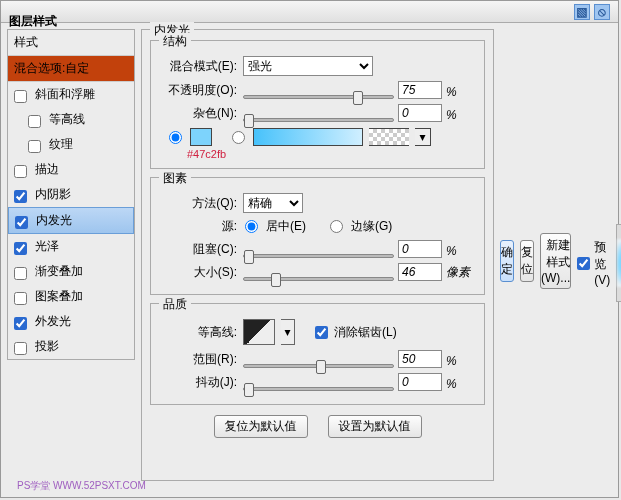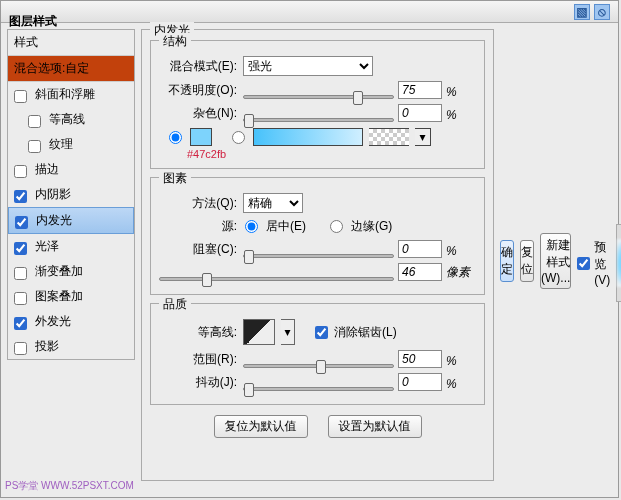--- a/index.html
+++ b/index.html
@@ -40,21 +40,21 @@
 .contour-swatch { width: 32px; height: 26px; border: 1px solid #666; background: linear-gradient(135deg, #222 0 50%, #eee 50% 100%); display: inline-block; vertical-align: middle; }
 .contour-arrow { width: 14px; height: 26px; border: 1px solid #666; border-left: none; background: #eee; display: inline-flex; align-items: center; justify-content: center; vertical-align: middle; }
 .btn-row { display: flex; gap: 20px; justify-content: center; margin-top: 10px; }
 .btn { border: 1px solid #888; background: linear-gradient(#fdfdfd,#e5e5e5); padding: 2px 10px; border-radius: 3px; cursor: pointer; }
 .right-panel { width: 112px; display: flex; flex-direction: row; align-items: center; gap: 6px; padding-top: 2px; }
 .right-btn { width: 104px; padding: 3px 0; border: 1px solid #5a8fd0; background: linear-gradient(#e8f1fd,#c9e0fb); border-radius: 3px; text-align: center; cursor: pointer; }
 .right-btn.plain { background: linear-gradient(#fdfdfd,#e5e5e5); border: 1px solid #888; text-align: right; }
 .preview-row { display: flex; align-items: center; gap: 4px; margin-top: 4px; }
 .preview-box { width: 78px; height: 78px; border: 1px solid #aaa; background: #dcdcdc; display: flex; align-items: center; justify-content: center; margin-top: 4px; }
 .preview-inner { width: 48px; height: 48px; background: radial-gradient(circle at center, #b8ecff 0%, #7dd6ff 60%, #e8f0f5 90%); filter: blur(1px); }
-.watermark { position: absolute; bottom: 4px; left: 4px; color: #a060c0; font-size: 10px; }
+.watermark { position: absolute; bottom: 4px; left: 16px; color: #a060c0; font-size: 10px; }
 input[type=radio] { margin: 0 2px; }
 input[type=checkbox] { margin: 0; accent-color: #2a6ad0; }
 </style>
 </head>
 <body>
 
 <div class="dialog">
   <div class="titlebar">
     <span class="title">图层样式</span>
     <div class="controls">
@@ -177,20 +177,21 @@
             <span class="lbl">阻塞(C):</span>
             <div class="slider-wrap">
               <div class="slider">
                   <div class="thumb" style="left:0%"></div>
                 </div>
               <div class="numbox">0</div>
               <span class="unit">%</span>
             </div>
           </div>
           <div class="row">
+            <span class="lbl">大小(S):</span>
             <div class="slider-wrap">
               <div class="slider">
                   <div class="thumb" style="left:18%"></div>
                 </div>
               <div class="numbox">46</div>
               <span class="unit">像素</span>
             </div>
           </div>
         </div>
 

